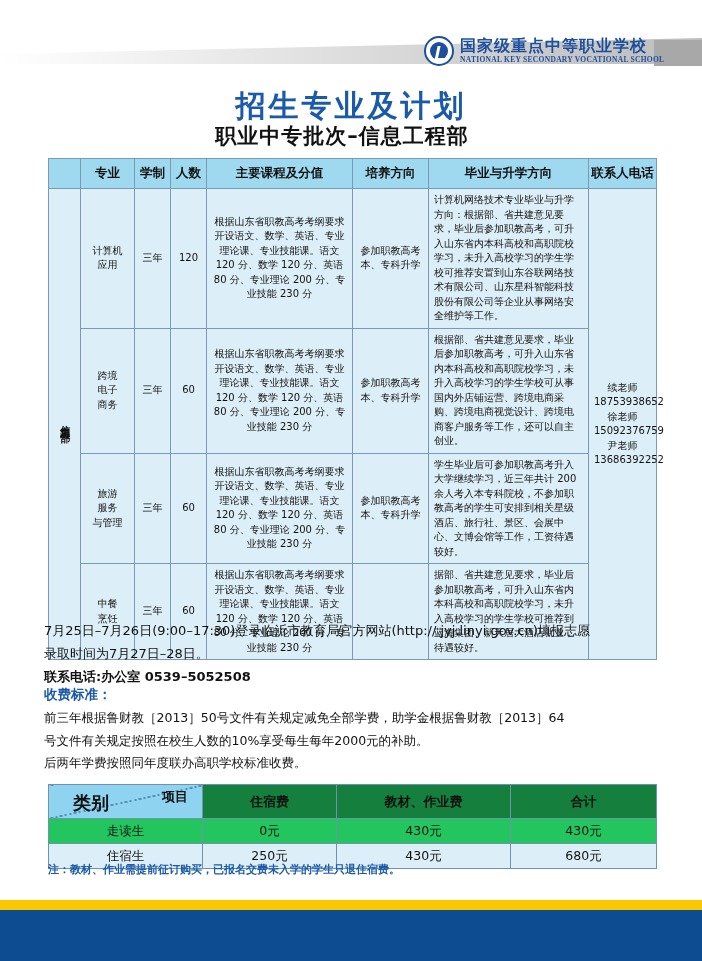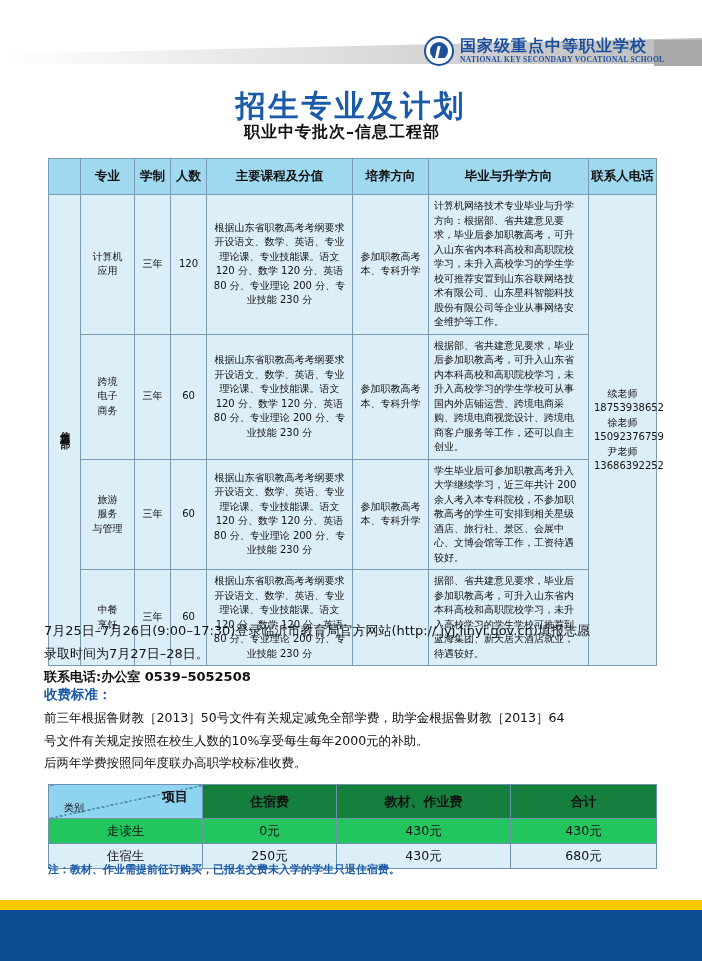--- a/index.html
+++ b/index.html
@@ -58,38 +58,38 @@
 
   
   .main-title {
     position: absolute; left: 0; top: 86px; width: 702px;
     text-align: center; font-size: 30px; font-weight: bold;
     color: #1a5aa8; letter-spacing: 3px;
     font-family: "DejaVu Sans", sans-serif;
   }
   .sub-title {
     position: absolute; left: 0; top: 122px; width: 684px;
-    text-align: center; font-size: 16px; font-weight: bold;
+    text-align: center; font-size: 21px; font-weight: bold;
     color: #111111; letter-spacing: 1px;
     font-family: "DejaVu Sans", sans-serif;
   }
 
   
   .main-table {
     position: absolute; left: 48px; top: 158px;
     width: 608px; border-collapse: collapse;
     table-layout: fixed;
   }
   .main-table th, .main-table td {
     border: 1px solid #7a9ab5;
     vertical-align: middle;
   }
   .main-table thead th {
     background: #9fd9f0;
-    height: 36px;
+    height: 30px;
     font-size: 12.5px; font-weight: bold; color: #111;
     font-family: Liberation Sans, sans-serif;
     text-align: center;
   }
   .main-table tbody td {
     background: #dceef8;
     font-size: 10px;
     color: #111;
     font-family: "DejaVu Sans", sans-serif;
     padding: 4px 5px;
@@ -144,21 +144,21 @@
     font-size: 13px; font-weight: bold; color: #111;
   }
   .fee-table thead th.corner {
     position: relative; padding: 0;
     background: linear-gradient(to bottom right, #8ed3ef 49.6%, #1a4f7a 49.6%, #1a4f7a 50.4%, #8ed3ef 50.4%);
   }
   .corner .ci {
     position: absolute; right: 14px; top: 3px; font-size: 13px; font-weight: bold;
   }
   .corner .cc {
-    position: absolute; left: 15px; bottom: 3px; font-size: 10px; font-weight: normal;
+    position: absolute; left: 24px; bottom: 3px; font-size: 18px; font-weight: bold;
   }
   .fee-table tbody td {
     height: 25px; font-size: 12.5px; background: #22c55e; color:#111;
   }
   .fee-table tbody tr:nth-child(2) td { background: #dceef8; }
 
   .fee-note {
     position: absolute; left: 48px; top: 862px;
     font-size: 11px; font-weight: bold; color: #1a5aa8;
     font-family: "DejaVu Sans", sans-serif;

